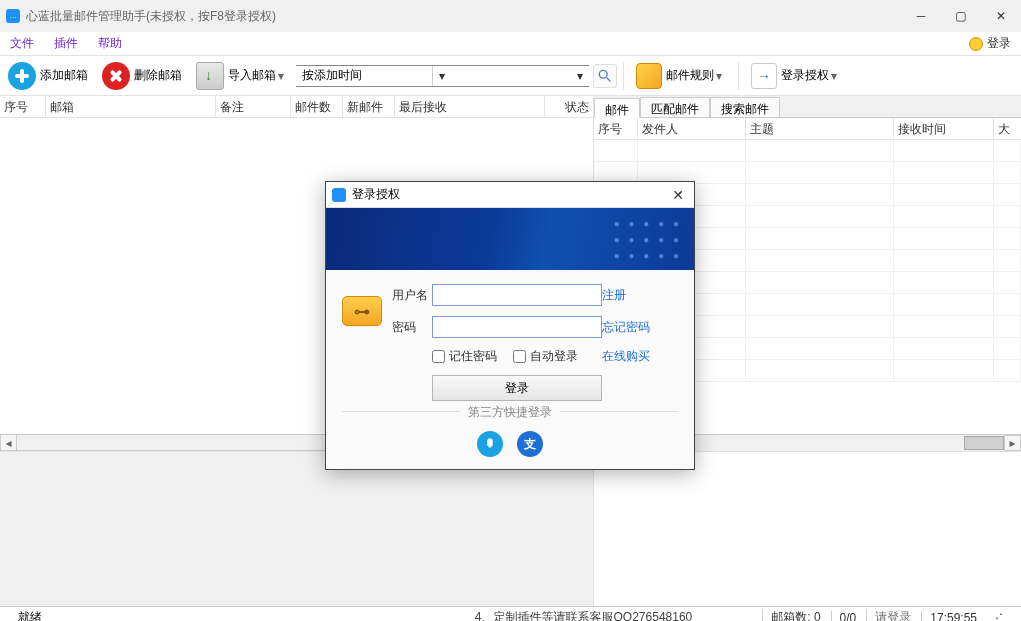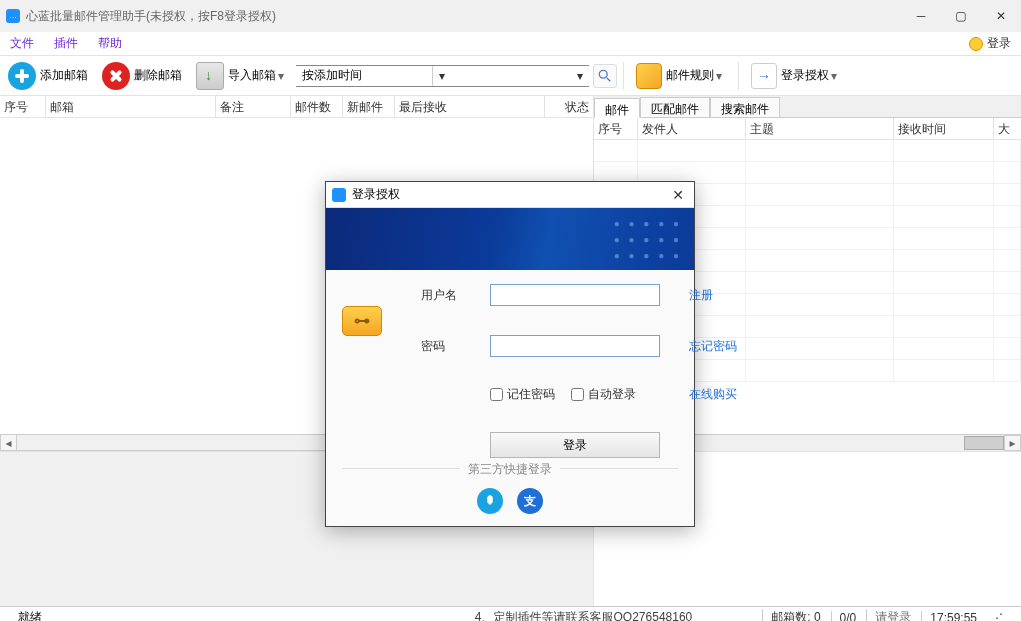--- a/index.html
+++ b/index.html
@@ -64,21 +64,21 @@
 .statusbar .status-link { color:#404040; text-decoration:underline; margin-left:auto; margin-right:60px;}
 .statusbar .seg { margin-left:10px; color:#333; border-left:1px solid #ccc; padding-left:8px;}
 .statusbar .login-link2 { color:#737373; text-decoration:underline;}
 
 .dialog { position:absolute; left:325px; top:181px; width:370px; background:#fafafa; border:1px solid #444; box-shadow:0 4px 20px rgba(0,0,0,0.3);}
 .dialog .dtitle { height:26px; display:flex; align-items:center; padding:0 6px; background:#fff; border-bottom:1px solid #ddd;}
 .dialog .dtitle .dicon{width:14px;height:14px;background:#1e90ff;border-radius:3px;margin-right:6px;}
 .dialog .dtitle .close { margin-left:auto; font-size:14px; color:#333; padding:0 4px;}
 .dialog .banner { height:62px; background:linear-gradient(100deg,#0b2a7a 0%,#0b3a9a 45%,#1050b0 60%,#0b3a9a 100%); position:relative; overflow:hidden;}
 .dialog .banner::after{content:"● ● ● ● ●\A● ● ● ● ●\A● ● ● ● ●";white-space:pre;position:absolute;right:12px;top:8px;color:rgba(150,190,255,0.5);font-size:10px;letter-spacing:3px;line-height:16px;text-align:right;}
-.dialog .form { padding:14px 16px 10px 16px; display:grid; grid-template-columns:50px 40px 170px 64px; row-gap:10px; align-items:center;gap:29px;}
+.dialog .form { padding:14px 16px 10px 16px; display:grid; grid-template-columns:50px 40px 170px 64px; row-gap:10px; align-items:center;}
 .dialog .key-icon{width:40px;height:30px;background:linear-gradient(#ffcf4d,#f5a623);border-radius:5px;border:1px solid #d48a00;grid-row:1/3;display:flex;align-items:center;justify-content:center;color:#8a5a00;font-weight:bold;}
 .dialog .key-icon::after{content:"⊶";font-size:16px;}
 .dialog label{color:#333;text-align:left;}
 .dialog input[type=text],.dialog input[type=password]{height:22px;border:1px solid #7a9fd6;outline:none;padding:0 4px;width:100%;}
 .dialog a{color:#1e6fd6;text-decoration:none;}
 .dialog .checks{grid-column:3/4;display:flex;gap:16px;align-items:center;}
 .dialog .checks label{display:flex;align-items:center;gap:4px;}
 .dialog .checks input{width:13px;height:13px;}
 .dialog .login-btn{grid-column:3/4;height:26px;background:linear-gradient(#f9f9f9,#e5e5e5);border:1px solid #b5b5b5;}
 .dialog .third{border-top:1px solid #ddd;margin:0 16px;padding:8px 0 12px 0;text-align:center;color:#888;}

